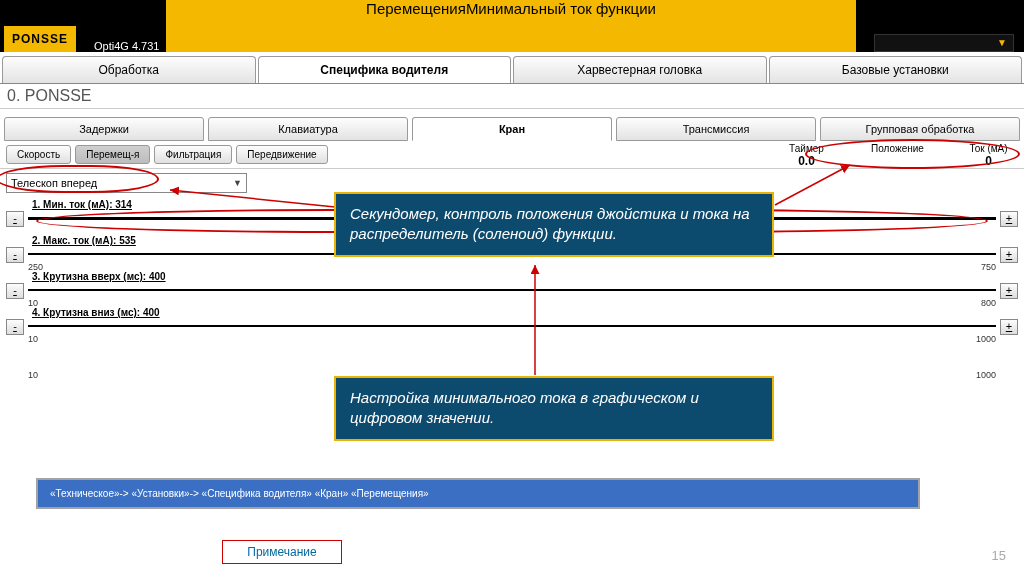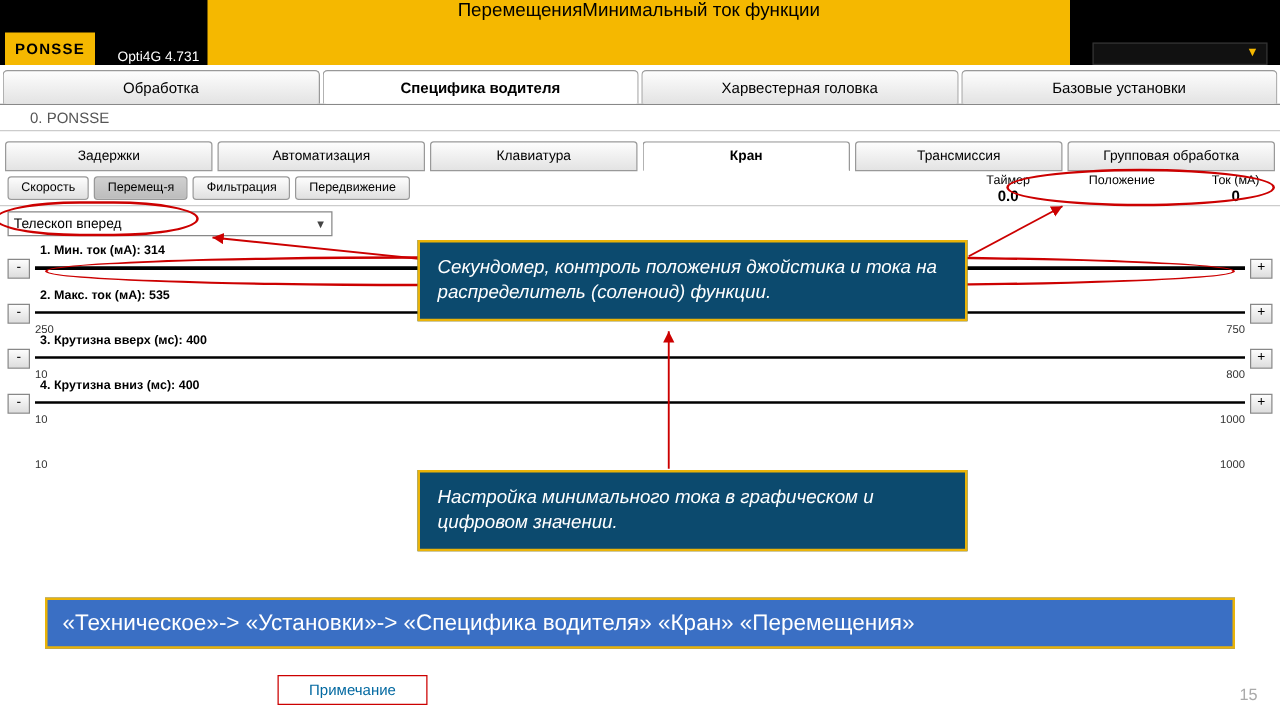--- a/index.html
+++ b/index.html
@@ -10,56 +10,56 @@
   .version { color: #fff; margin-left: 18px; font-size: 11px; }
   .orange-banner { position: absolute; left: 166px; top: 0; width: 690px; height: 52px; background: #f5b800; color: #000; text-align: center; display: flex; justify-content: center; font-size: 15px; }
   .top-right { position: absolute; right: 10px; top: 0; height: 52px; display: flex; align-items: flex-end; }
   .top-right-bar { width: 140px; height: 18px; background: #111; border: 1px solid #333; position: relative; }
   .chevron { position: absolute; right: 6px; top: 2px; color: #f5b800; font-size: 10px; }
 
   .main-tabs { display: flex; height: 28px; margin-top: 4px; border-bottom: 1px solid #888; padding: 0 2px; gap: 2px; }
   .main-tab { flex: 1; background: linear-gradient(#fdfdfd, #e3e3e3); border: 1px solid #999; border-bottom: none; border-radius: 4px 4px 0 0; display: flex; align-items: center; justify-content: center; font-size: 12px; cursor: pointer; }
   .main-tab.active { background: #fff; font-weight: bold; }
 
-  .breadcrumb { padding: 3px 24px; font-size: 12px; color: #555; border-bottom: 1px solid #ccc; }
+  .breadcrumb { padding: 3px 7px; font-size: 16px; color: #555; border-bottom: 1px solid #ccc; }
 
   .sub-tabs { display: flex; height: 24px; margin-top: 8px; padding: 0 4px; gap: 4px; }
   .sub-tab { flex: 1; background: linear-gradient(#fdfdfd, #e3e3e3); border: 1px solid #999; border-radius: 3px 3px 0 0; display: flex; align-items: center; justify-content: center; font-size: 11px; cursor: pointer; }
   .sub-tab.active { background: #fff; font-weight: bold; border-bottom-color: #fff; }
 
   .toolbar { display: flex; align-items: center; height: 28px; padding: 4px 6px; gap: 4px; border-bottom: 1px solid #ccc; position: relative; }
   .tool-btn { background: linear-gradient(#fdfdfd, #e0e0e0); border: 1px solid #999; border-radius: 3px; padding: 3px 10px; font-size: 10px; cursor: pointer; }
   .tool-btn.sel { background: linear-gradient(#d0d0d0, #bcbcbc); }
   .readouts { position: absolute; right: 8px; top: 2px; display: flex; gap: 36px; font-size: 10px; text-align: center; }
   .readouts .col { display: flex; flex-direction: column; align-items: center; min-width: 55px; }
   .readouts .val { font-weight: bold; font-size: 12px; }
   .readouts-ellipse { position: absolute; right: 4px; top: -2px; width: 215px; height: 30px; border: 2px solid #c00; border-radius: 50%; pointer-events: none; }
 
   .select-row { padding: 4px 6px; position: relative; }
-  .dropdown { width: 260px; height: 20px; border: 1px solid #888; background: #fff; font-size: 11px; padding: 0 4px; display: flex; align-items: center; justify-content: space-between; cursor: pointer; }
+  .dropdown { width: 241px; height: 20px; border: 1px solid #888; background: #fff; font-size: 11px; padding: 0 4px; display: flex; align-items: center; justify-content: space-between; cursor: pointer; }
   .dd-arrow { font-size: 9px; color: #444; }
   .dd-ellipse { position: absolute; left: -4px; top: -4px; width: 163px; height: 28px; border: 2px solid #c00; border-radius: 50% / 60%; pointer-events: none; }
 
   .params { padding: 2px 6px 0; }
-  .param { margin-bottom: 8px; position: relative; }
+  .param { margin-bottom: 8px; position: relative; text-decoration: underline; }
   .param-label { font-size: 10px; font-weight: bold; margin-left: 26px; margin-bottom: 1px; }
   .slider-row { display: flex; align-items: center; gap: 4px; }
   .pm-btn { width: 18px; height: 16px; background: linear-gradient(#fdfdfd, #ddd); border: 1px solid #888; font-size: 11px; line-height: 12px; text-align: center; cursor: pointer; }
   .track-wrap { flex: 1; position: relative; height: 16px; }
   .track { position: absolute; left: 0; right: 0; top: 6px; height: 3px; background: #000; }
   .slim .track { height: 2px; }
   .range-lbl { position: absolute; font-size: 9px; color: #333; top: 12px; margin-top: 39px; }
   .range-lbl.l { left: 0; }
   .range-lbl.r { right: 0; }
   .param1-ellipse { position: absolute; left: 30px; top: 10px; right: 30px; height: 24px; border: 2px solid #c00; border-radius: 50% / 80%; pointer-events: none; z-index: 3; }
 
   .callout { position: absolute; background: #0c4a6e; border: 2px solid #eab308; color: #fff; font-size: 15px; padding: 10px 14px; line-height: 1.35; z-index: 5; font-style: italic; }
   .callout1 { left: 334px; top: 192px; width: 440px; }
   .callout2 { left: 334px; top: 376px; width: 440px; }
-  .path-bar { position: absolute; left: 36px; top: 478px; width: 952px; background: #3a6fc4; border: 2px solid #eab308; color: #fff; font-size: 18px; padding: 8px 12px; }
+  .path-bar { position: absolute; left: 36px; top: 478px; width: 884px; background: #3a6fc4; border: 2px solid #a3a3a3; color: #fff; font-size: 10px; padding: 8px 12px; }
 
   .note-box { position: absolute; left: 222px; top: 540px; width: 120px; border: 1px solid #c00; color: #0369a1; text-align: center; padding: 4px 0; font-size: 12px; background: #fff; }
   .page-num { position: absolute; right: 18px; top: 548px; color: #aaa; font-size: 13px; }
 
   svg.arrow { position: absolute; pointer-events: none; z-index: 4; }
 </style>
 </head>
 <body>
 
 <div class="topbar">
@@ -80,21 +80,20 @@
   <div class="main-tab">Обработка</div>
   <div class="main-tab active">Специфика водителя</div>
   <div class="main-tab">Харвестерная головка</div>
   <div class="main-tab">Базовые установки</div>
 </div>
 
 <div class="breadcrumb">0. PONSSE</div>
 
 <div class="sub-tabs">
   <div class="sub-tab">Задержки</div>
-  <div class="sub-tab">Автоматизация</div>
   <div class="sub-tab">Клавиатура</div>
   <div class="sub-tab active">Кран</div>
   <div class="sub-tab">Трансмиссия</div>
   <div class="sub-tab">Групповая обработка</div>
 </div>
 
 <div class="toolbar">
   <div class="tool-btn">Скорость</div>
   <div class="tool-btn sel">Перемещ-я</div>
   <div class="tool-btn">Фильтрация</div>

